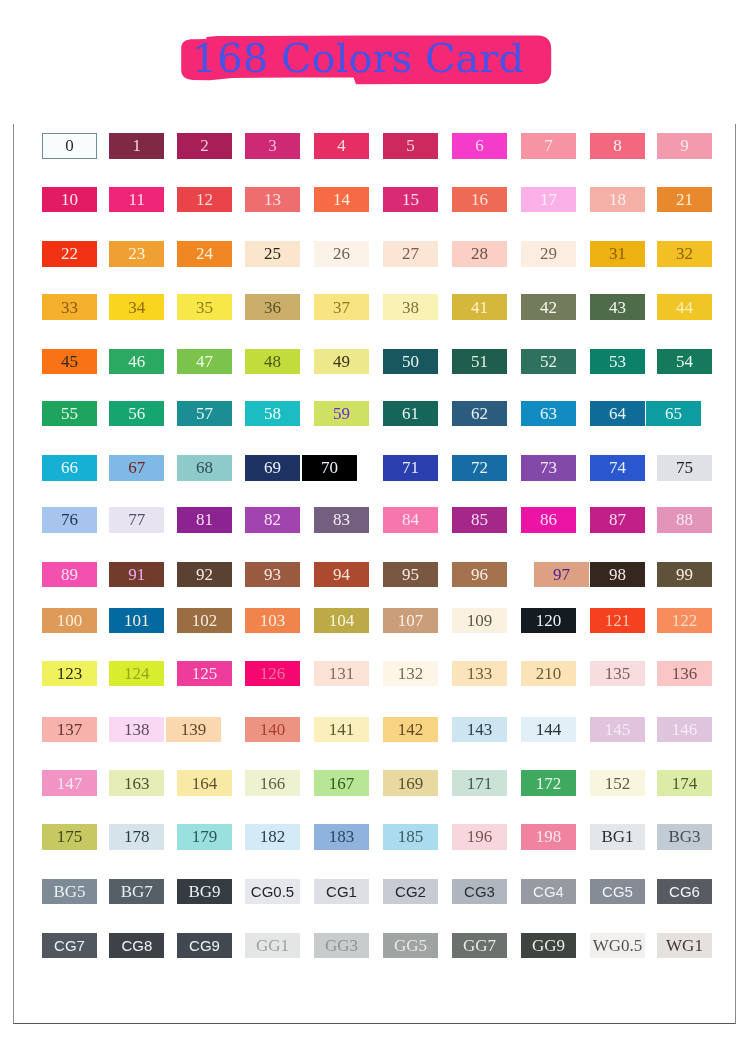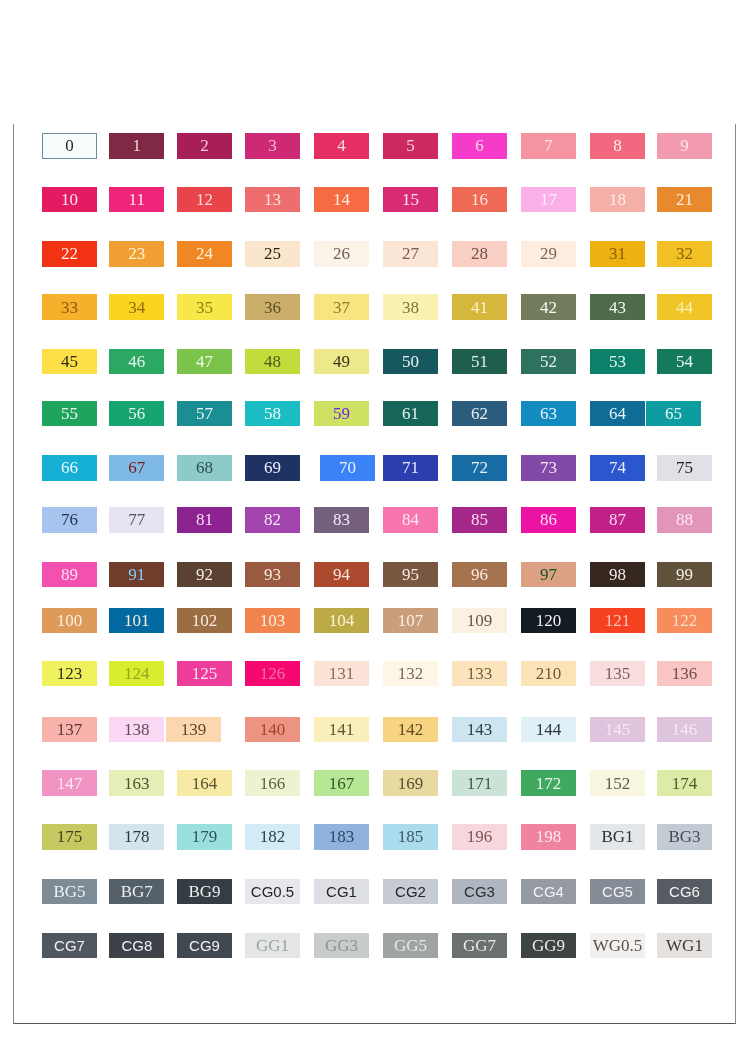--- a/index.html
+++ b/index.html
@@ -13,20 +13,26 @@
 .row{position:absolute;left:0;width:750px;height:25.4px;}
 .sw{position:absolute;top:0;width:55px;height:25.4px;display:flex;align-items:center;justify-content:center;font-size:17px;line-height:1;}
 .sw0{border:1.2px solid #6F8A9A;box-sizing:border-box;}
 .serif{font-family:"Liberation Serif",serif;}
 .sans{font-family:"Liberation Sans",sans-serif;font-size:15px;}
 </style>
 </head>
 <body>
 
 <div class="page">
+  <div class="title-wrap">
+    <svg class="hl-svg" viewBox="0 0 750 120">
+      <path d="M 181.2 48 C 181.2 41.5 186.5 39.2 193.5 39.3 L 206.5 39.0 L 206.2 36.9 L 217.0 36.0 L 360.0 35.6 L 455.0 35.4 L 538.0 35.5 C 546.5 35.6 551.2 40.5 551.2 48.5 L 551.2 71.0 C 551.2 79.5 545.5 84.0 537.0 84.0 L 420.0 84.1 L 356.0 84.2 L 353.5 77.6 L 300.0 77.6 L 232.0 77.9 L 210.0 80.2 L 192.5 80.0 C 185.0 79.3 181.2 76.0 181.2 70.0 Z" fill="#F42874"></path>
+    </svg>
+    <div class="title">168 Colors Card</div>
+  </div>
   <div class="sheet"></div>
   <div class="grid">
     <div class="row" style="top:133.3px">
         <div class="sw sw0 serif" style="left:42px;background:#F7FCFD;color:#2A2A2A">
           <span>0</span>
         </div>
         <div class="sw serif" style="left:109.3px;background:#802944;color:#F3D6DC">
           <span>1</span>
         </div>
         <div class="sw serif" style="left:177px;background:#A71F56;color:#F6C8D8">
@@ -144,21 +150,21 @@
           <span>42</span>
         </div>
         <div class="sw serif" style="left:590px;background:#4E6B4A;color:#F5F8F2">
           <span>43</span>
         </div>
         <div class="sw serif" style="left:657px;background:#F0C626;color:#FCF0B8">
           <span>44</span>
         </div>
       </div>
     <div class="row" style="top:348.6px">
-        <div class="sw serif" style="left:42px;background:#fde047;color:#2C2B10">
+        <div class="sw serif" style="left:42px;background:#f97316;color:#2C2B10">
           <span>45</span>
         </div>
         <div class="sw serif" style="left:109.3px;background:#2BA862;color:#E9F7EE">
           <span>46</span>
         </div>
         <div class="sw serif" style="left:177px;background:#7BC34A;color:#F0FAE6">
           <span>47</span>
         </div>
         <div class="sw serif" style="left:245px;background:#C2DC3C;color:#4C5A1B">
           <span>48</span>
@@ -220,21 +226,21 @@
         </div>
         <div class="sw serif" style="left:109.3px;background:#7FB9E6;color:#7f1d1d">
           <span>67</span>
         </div>
         <div class="sw serif" style="left:177px;background:#8ECACA;color:#2E4F4F">
           <span>68</span>
         </div>
         <div class="sw serif" style="left:245px;background:#1E3263;color:#EDF0F8">
           <span>69</span>
         </div>
-        <div class="sw serif" style="left:320px;background:#3b82f6;color:#E9F1FB">
+        <div class="sw serif" style="left:302px;background:#000000;color:#E9F1FB">
           <span>70</span>
         </div>
         <div class="sw serif" style="left:383px;background:#2B3EAD;color:#E7EAFA">
           <span>71</span>
         </div>
         <div class="sw serif" style="left:452px;background:#176CA3;color:#E6F1F8">
           <span>72</span>
         </div>
         <div class="sw serif" style="left:521px;background:#8349A8;color:#F2E7FA">
           <span>73</span>
@@ -275,39 +281,39 @@
           <span>87</span>
         </div>
         <div class="sw serif" style="left:657px;background:#E295B9;color:#FBEAF2">
           <span>88</span>
         </div>
       </div>
     <div class="row" style="top:562.0px">
         <div class="sw serif" style="left:42px;background:#F450B0;color:#FFE2F2">
           <span>89</span>
         </div>
-        <div class="sw serif" style="left:109.3px;background:#713C2B;color:#7dd3fc">
+        <div class="sw serif" style="left:109.3px;background:#713C2B;color:#f0abfc">
           <span>91</span>
         </div>
         <div class="sw serif" style="left:177px;background:#5B4131;color:#F6EDE5">
           <span>92</span>
         </div>
         <div class="sw serif" style="left:245px;background:#9A5A40;color:#F8EAE2">
           <span>93</span>
         </div>
         <div class="sw serif" style="left:314px;background:#AB4A2F;color:#F8E6DE">
           <span>94</span>
         </div>
         <div class="sw serif" style="left:383px;background:#7A5741;color:#F7EDE5">
           <span>95</span>
         </div>
         <div class="sw serif" style="left:452px;background:#A5724F;color:#F9EEE5">
           <span>96</span>
         </div>
-        <div class="sw serif" style="left:521px;background:#DBA182;color:#14532d">
+        <div class="sw serif" style="left:534px;background:#DBA182;color:#4c1d95">
           <span>97</span>
         </div>
         <div class="sw serif" style="left:590px;background:#362620;color:#F3EBE6">
           <span>98</span>
         </div>
         <div class="sw serif" style="left:657px;background:#60513B;color:#F6F0E4">
           <span>99</span>
         </div>
       </div>
     <div class="row" style="top:607.5px">

